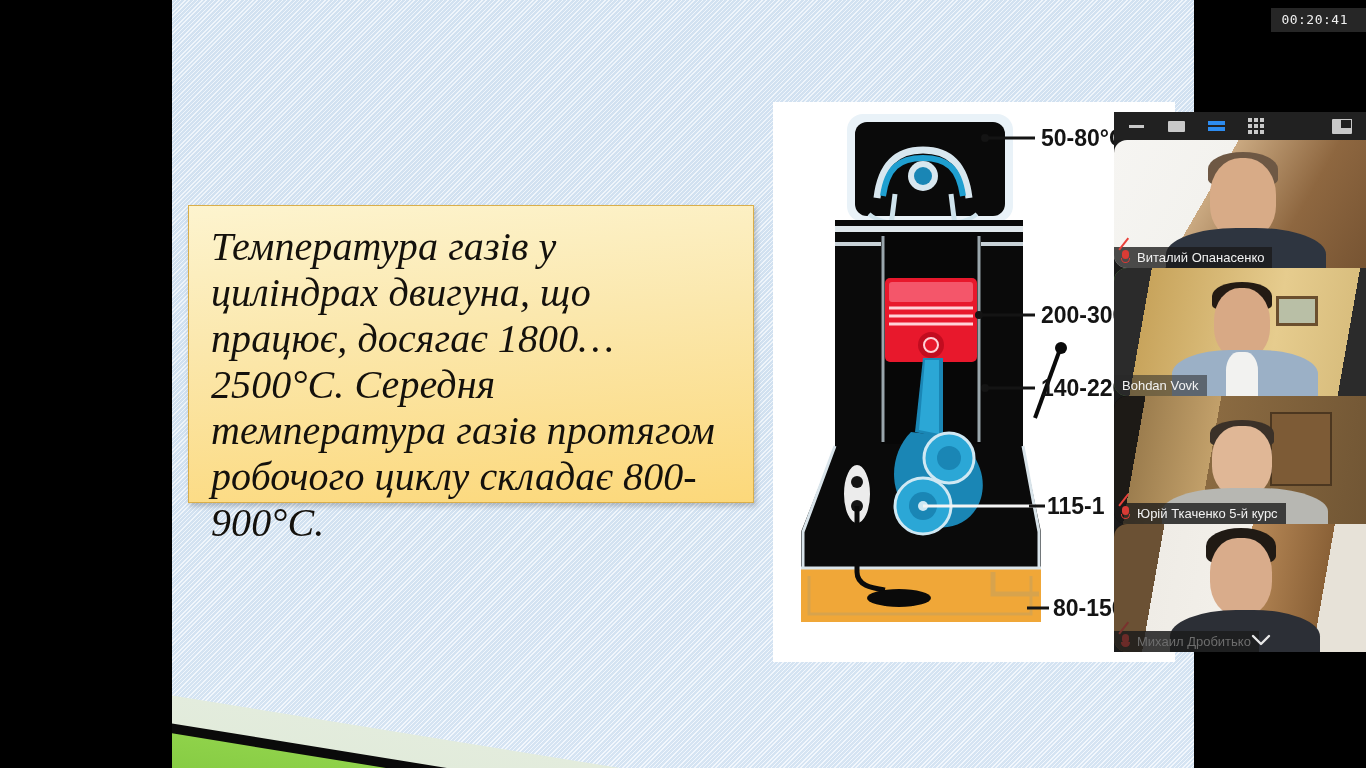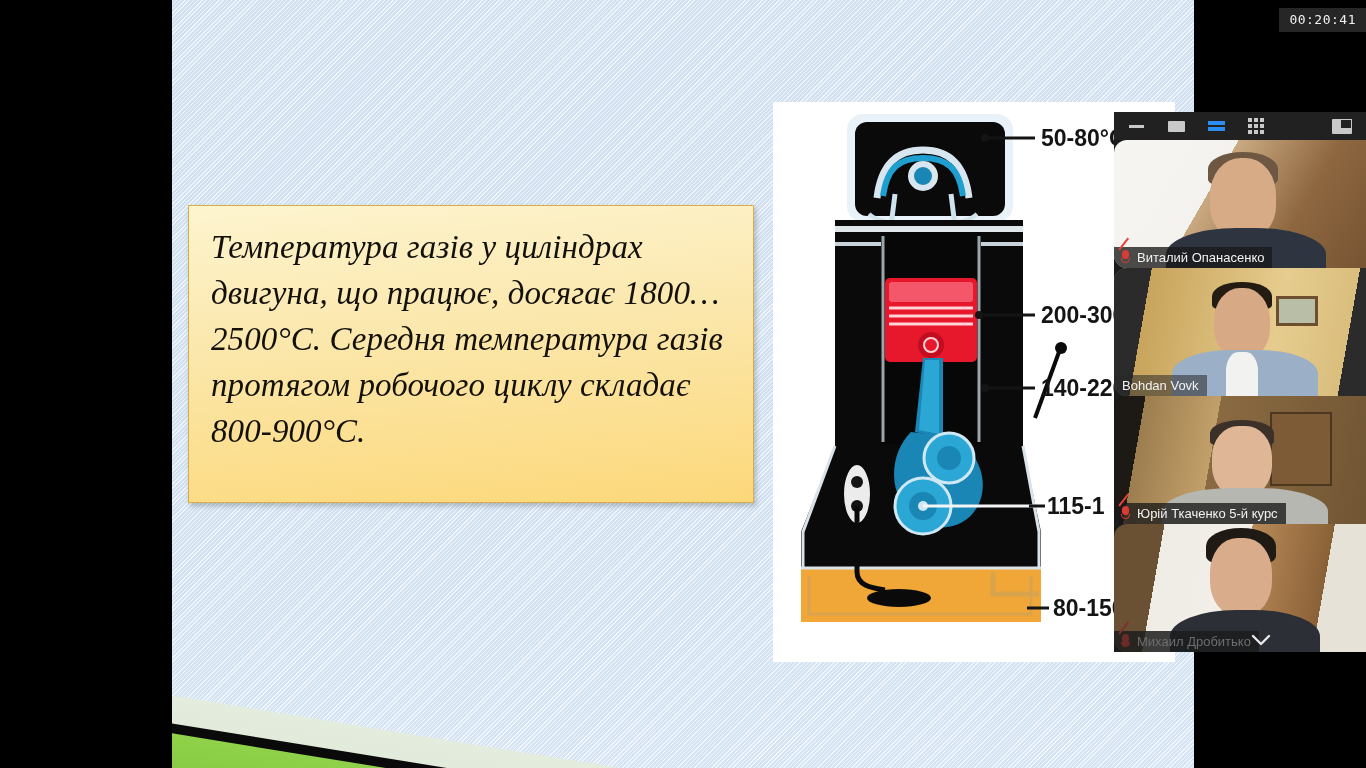--- a/index.html
+++ b/index.html
@@ -42,21 +42,21 @@
   
   #textbox {
     position: absolute; left: 16px; top: 205px; width: 566px; height: 298px;
     background: linear-gradient(175deg, #fdf4cf 0%, #fbe8ae 40%, #fcd87a 100%);
     border: 1px solid #d9ae4a;
     box-shadow: 2px 3px 5px rgba(0,0,0,0.22);
     padding: 18px 20px 10px 22px;
   }
   #textbox-text {
     font-family: "Liberation Serif", "DejaVu Serif", serif;
-    font-style: italic; font-size: 33px; line-height: 46px;
+    font-style: italic; font-size: 40px; line-height: 46px;
     color: #14110c; letter-spacing: 0.1px;
   }
 
   
   #engine-figure {
     position: absolute; left: 601px; top: 102px; width: 402px; height: 560px;
     background: #ffffff;
   }
   #engine-svg { display: block; width: 402px; height: 560px; }
   .temp-label {
@@ -117,21 +117,21 @@
   #chevron-expand {
     position: absolute; left: 50%; bottom: 6px; margin-left: -10px;
     width: 20px; height: 12px; cursor: pointer;
   }
 
   
   #timer {
     position: absolute; right: 0; top: 8px;
     background: #262626; color: #f0f0f0;
     font-family: "DejaVu Sans Mono", "Liberation Mono", monospace;
-    font-size: 13px; padding: 4px 10px 5px 10px; letter-spacing: 0.5px;
+    font-size: 13px; padding: 4px 18px 5px 10px; letter-spacing: 0.5px;
   }
 
   
   .v1 { background:
         linear-gradient(120deg, #f6f5f2 0%, #f3f2ee 34%, #caa981 34%, #8e6740 62%, #6d4c2d 100%); }
   .v1 .head { position:absolute; left:96px; top:18px; width:66px; height:80px;
               background:#d8ab87; border-radius:46% 46% 40% 40%; }
   .v1 .hair { position:absolute; left:94px; top:12px; width:70px; height:34px;
               background:#6e5844; border-radius:50% 50% 20% 20%; }
   .v1 .torso{ position:absolute; left:52px; top:88px; width:160px; height:60px;

